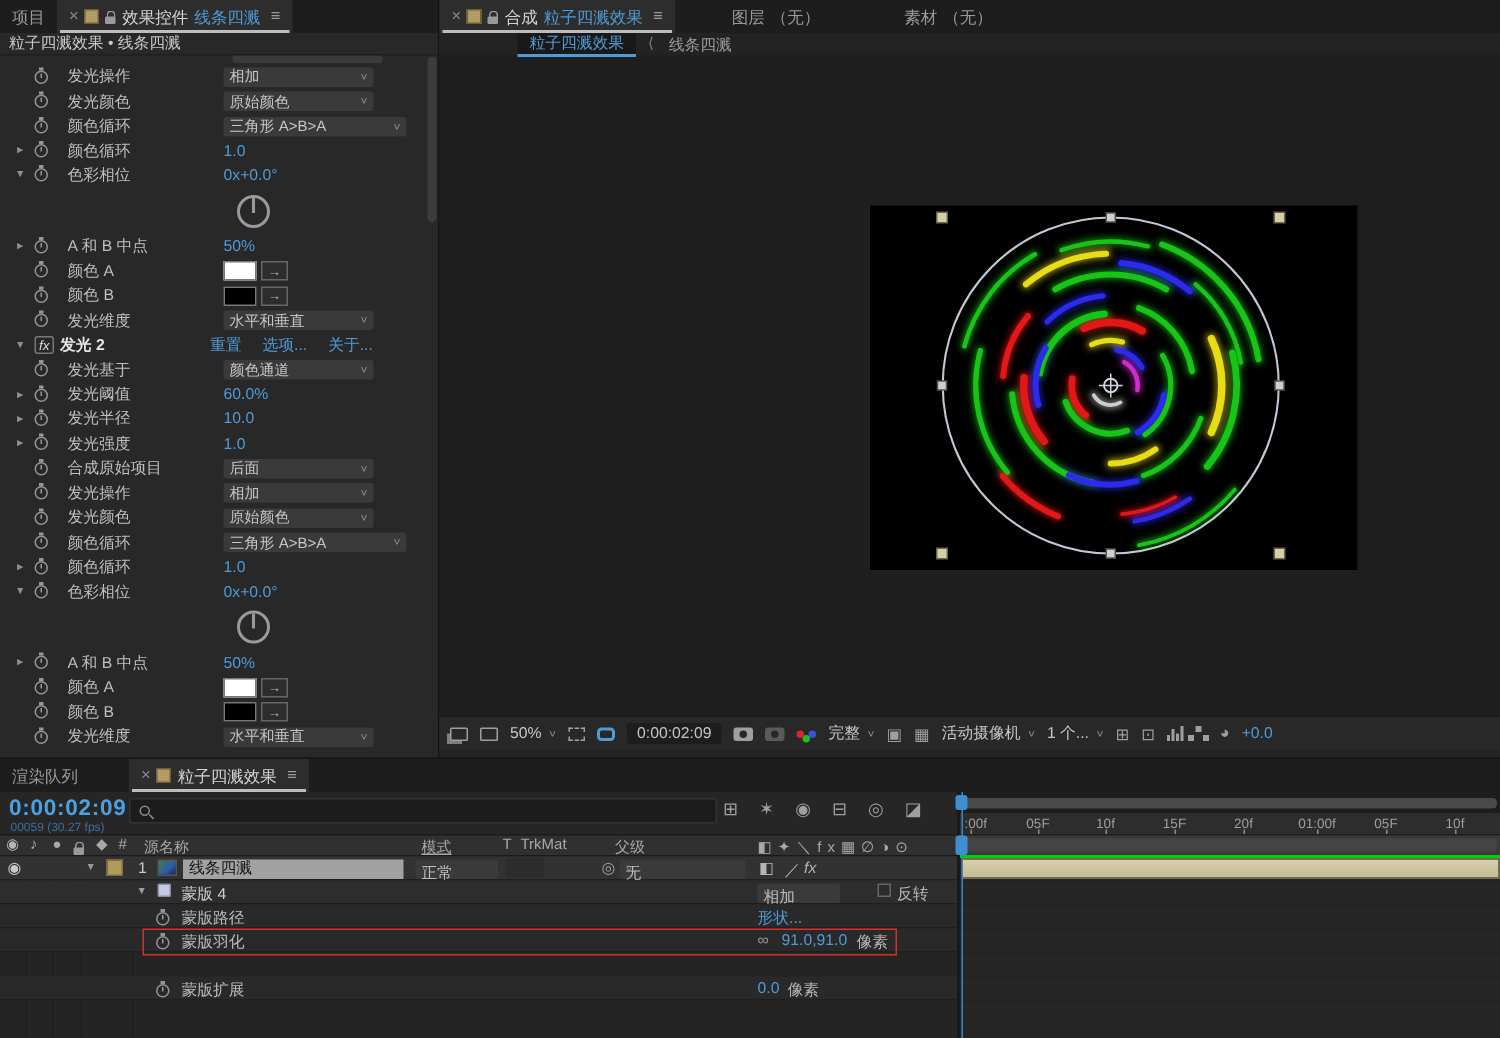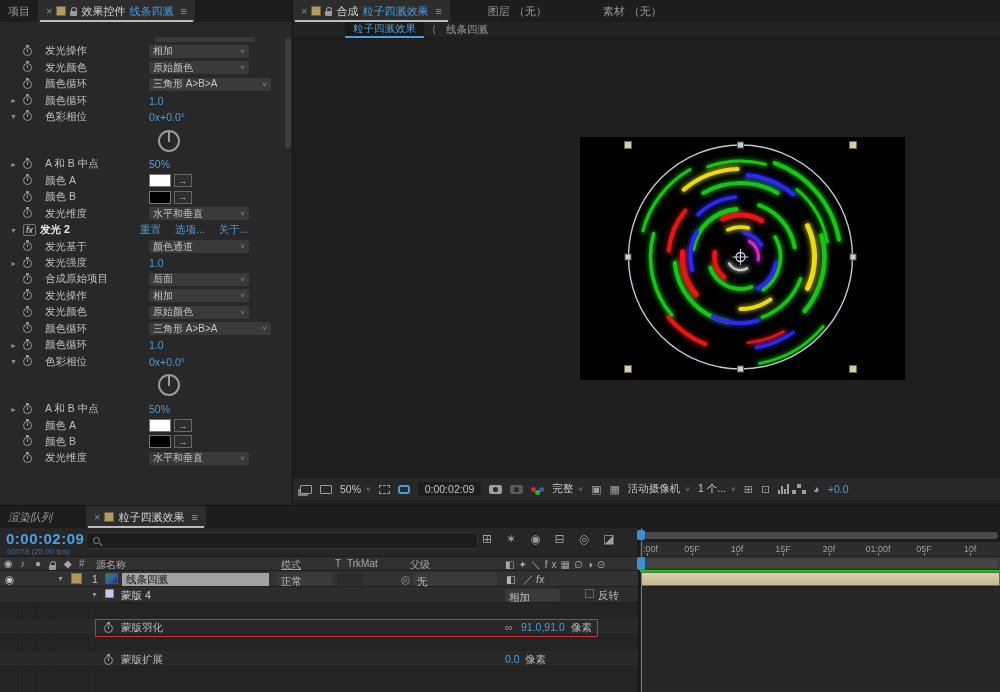--- a/index.html
+++ b/index.html
@@ -124,20 +124,21 @@
       </div>
       <div class="tab active">
         <span class="xicon">×</span>
         <span class="compsq"></span>
         <span class="lock"></span>
         <span>效果控件</span>
         <span class="bluetxt">线条四溅</span>
         <span class="menuicon">≡</span>
       </div>
     </div>
+    <div class="fx-bread">粒子四溅效果 • 线条四溅</div>
     <div class="fxrows" id="fxrows">
         <div class="erow clip">
           <div class="sliver"></div>
         </div>
         <div class="erow">
           <span class="e-arrow"></span>
           <span class="e-clock">
             <span class="sw"></span>
           </span>
           <span class="e-label">发光操作</span>
@@ -235,20 +236,36 @@
         <div class="erow">
           <span class="e-arrow"></span>
           <span class="e-clock">
             <span class="sw"></span>
           </span>
           <span class="e-label">发光基于</span>
           <span class="dd">
             <span>颜色通道</span>
             <span class="ch">˅</span>
           </span>
+        </div>
+        <div class="erow">
+          <span class="e-arrow">►</span>
+          <span class="e-clock">
+            <span class="sw"></span>
+          </span>
+          <span class="e-label">发光阈值</span>
+          <span class="e-val">60.0%</span>
+        </div>
+        <div class="erow">
+          <span class="e-arrow">►</span>
+          <span class="e-clock">
+            <span class="sw"></span>
+          </span>
+          <span class="e-label">发光半径</span>
+          <span class="e-val">10.0</span>
         </div>
         <div class="erow">
           <span class="e-arrow">►</span>
           <span class="e-clock">
             <span class="sw"></span>
           </span>
           <span class="e-label">发光强度</span>
           <span class="e-val">1.0</span>
         </div>
         <div class="erow">
@@ -510,34 +527,34 @@
           <i></i>
         </span>
       <span class="net"></span>
       <span class="vt bluetxt">◕</span>
       <span class="bluetxt">+0.0</span>
     </div>
   </section>
 
   <section class="panel tl">
     <div class="tabbar">
-      <div class="tab" style="font-style:italic;">
+      <div class="tab" style="">
         <span>渲染队列</span>
       </div>
       <div class="tab active" style="margin-left:26px;">
         <span class="xicon">×</span>
         <span class="compsq"></span>
         <span>粒子四溅效果</span>
         <span class="menuicon">≡</span>
       </div>
     </div>
 
     <div class="tl-controls">
       <div class="tl-timecode">0:00:02:09</div>
-      <div class="tl-frameinfo">00078 (25.00 fps)</div>
+      <div class="tl-frameinfo">00059 (30.27 fps)</div>
       <div class="searchbox">
         <span class="mag"></span>
       </div>
       <div class="tl-tools" id="tltools">
           <span>⊞</span>
           <span>✶</span>
           <span>◉</span>
           <span>⊟</span>
           <span>◎</span>
           <span>◪</span>
@@ -594,20 +611,27 @@
         <span class="masksq" style="left:105px;"></span>
         <span style="left:121px;color:#cfcfcf;">蒙版 4</span>
         <span class="tl-dd" style="left:505px;width:55px;">
           <span>相加</span>
           <span class="ch">˅</span>
         </span>
         <span class="chk" style="left:585px;"></span>
         <span style="left:598px;color:#b8b8b8;">反转</span>
       </div>
 
+      <div class="trow" style="top:32px;background:#292929;">
+        <span style="left:104px;top:3px;">
+            <span class="sw"></span>
+          </span>
+        <span style="left:121px;">蒙版路径</span>
+        <span style="left:505px;color:#4f9bd5;">形状...</span>
+      </div>
       <div class="trow" style="top:48px;background:#292929;">
         <span style="left:104px;top:3px;">
             <span class="sw"></span>
           </span>
         <span style="left:121px;">蒙版羽化</span>
         <span style="left:505px;color:#9a9a9a;">∞</span>
         <span style="left:521px;color:#4f9bd5;">91.0,91.0</span>
         <span style="left:571px;color:#b8b8b8;">像素</span>
       </div>
       <div class="trow" style="top:80px;background:#292929;">

